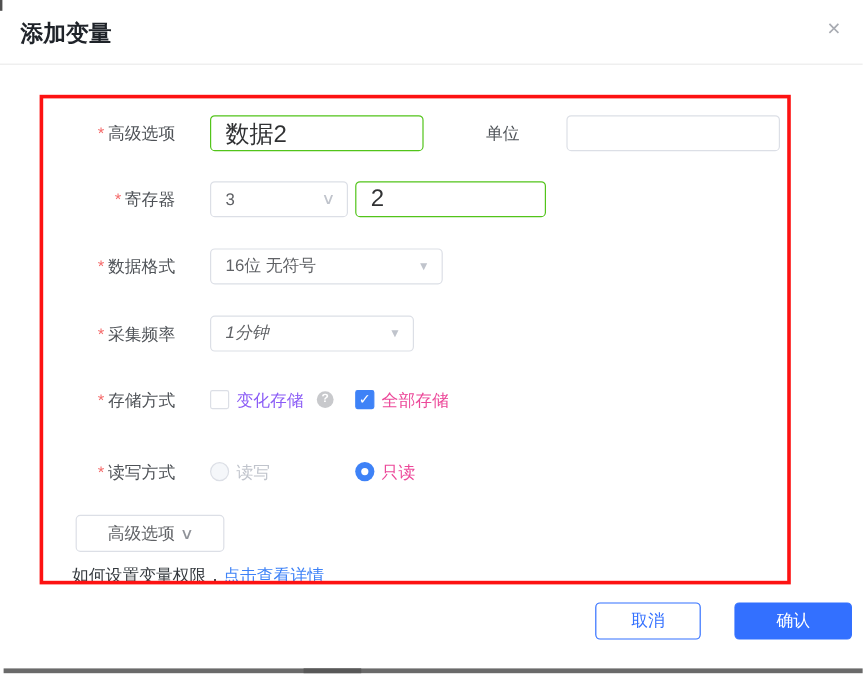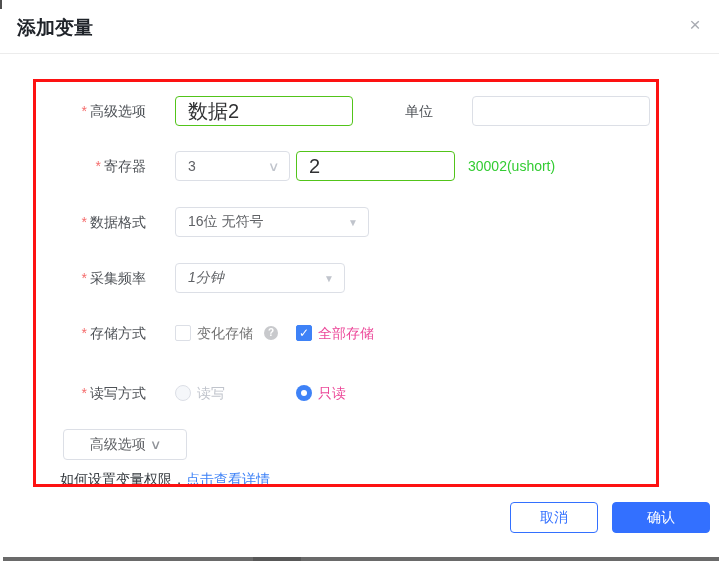--- a/index.html
+++ b/index.html
@@ -33,21 +33,21 @@
   .sel-caret { color:#c0c4cc; font-size:10px; margin-left:6px; }
 
   .hint-green { position:absolute; left:468px; font-size:14px; color:#33cc33; line-height:30px; font-weight:500; }
 
   .opt-row-label { line-height:16px; }
   .checkbox { position:absolute; width:16px; height:16px; border:1px solid #dcdfe6; border-radius:2px;
               background:#fff; cursor:pointer; }
   .checkbox.checked { background:#3e82f7; border-color:#3e82f7; color:#fff; font-size:12px;
                       line-height:14px; text-align:center; }
   .opt-text { position:absolute; font-size:14px; line-height:16px; cursor:pointer; white-space:nowrap; }
-  .opt-gray { color:#737373; }
+  .opt-gray { color:#8b5cf6; }
   .opt-blue { color:#ec4899; }
   .opt-disabled { color:#c0c4cc; cursor:not-allowed; }
 
   .help-icon { position:absolute; width:14px; height:14px; border-radius:50%; background:#c8c9cc;
                color:#fff; font-size:10px; line-height:14px; text-align:center; font-weight:bold; cursor:pointer; }
 
   .radio { position:absolute; width:16px; height:16px; border-radius:50%; cursor:pointer; }
   .radio.disabled { border:1px solid #dcdfe6; background:#f5f7fa; cursor:not-allowed; }
   .radio.selected { background:#3e82f7; }
   .radio.selected::after { content:""; position:absolute; left:5px; top:5px; width:6px; height:6px;
@@ -57,21 +57,21 @@
                   border:1px solid #dcdfe6; border-radius:4px; background:#fff; display:flex;
                   align-items:center; justify-content:center; font-size:14px; color:#606266; cursor:pointer; }
   .advanced-btn .sel-chevron { color:#909399; margin-left:5px; }
 
   .perm-hint { position:absolute; left:60px; top:471px; font-size:14px; line-height:17px; color:#33383d; white-space:nowrap; }
   .perm-link { color:#3e82f7; cursor:pointer; text-decoration:none; }
 
   .btn { position:absolute; top:502px; height:31px; border-radius:4px; font-size:14px;
          display:flex; align-items:center; justify-content:center; cursor:pointer;
          font-family:"Liberation Sans","DejaVu Sans",sans-serif; }
-  .btn-cancel { left:510px; width:88px; background:#fff; border:1px solid #3370ff; color:#3370ff; }
+  .btn-cancel { left:496px; width:88px; background:#fff; border:1px solid #3370ff; color:#3370ff; }
   .btn-confirm { left:612px; width:98px; background:#3370ff; border:1px solid #3370ff; color:#fff; }
 
   .bottom-bar { position:absolute; left:3px; top:557px; width:716px; height:4px; background:#6a6a6a; }
   .bottom-bar-dark { position:absolute; left:253px; top:557px; width:48px; height:4px; background:#585858; }
 </style>
 </head>
 <body>
 
 <div class="stage">
 
@@ -93,21 +93,20 @@
   <input class="text-input" style="left: 472px; top: 96px; width: 178px;" type="text" value="">
 
   <div class="row-label" style="top:151px;">
     <span class="req">*</span><span>寄存器</span>
   </div>
   <div class="select-box" style="left:175px; top:151px; width:115px;">
     <span class="sel-text">3</span>
     <span class="sel-chevron">∨</span>
   </div>
   <input class="text-input green" style="left: 296px; top: 151px; width: 159px;" type="text" value="2">
-  <div class="hint-green" style="top:151px;">30002(ushort)</div>
 
   <div class="row-label" style="top:207px;">
     <span class="req">*</span><span>数据格式</span>
   </div>
   <div class="select-box" style="left:175px; top:207px; width:194px;">
     <span class="sel-text">16位 无符号</span>
     <span class="sel-caret">▼</span>
   </div>
 
   <div class="row-label" style="top:263px;">

